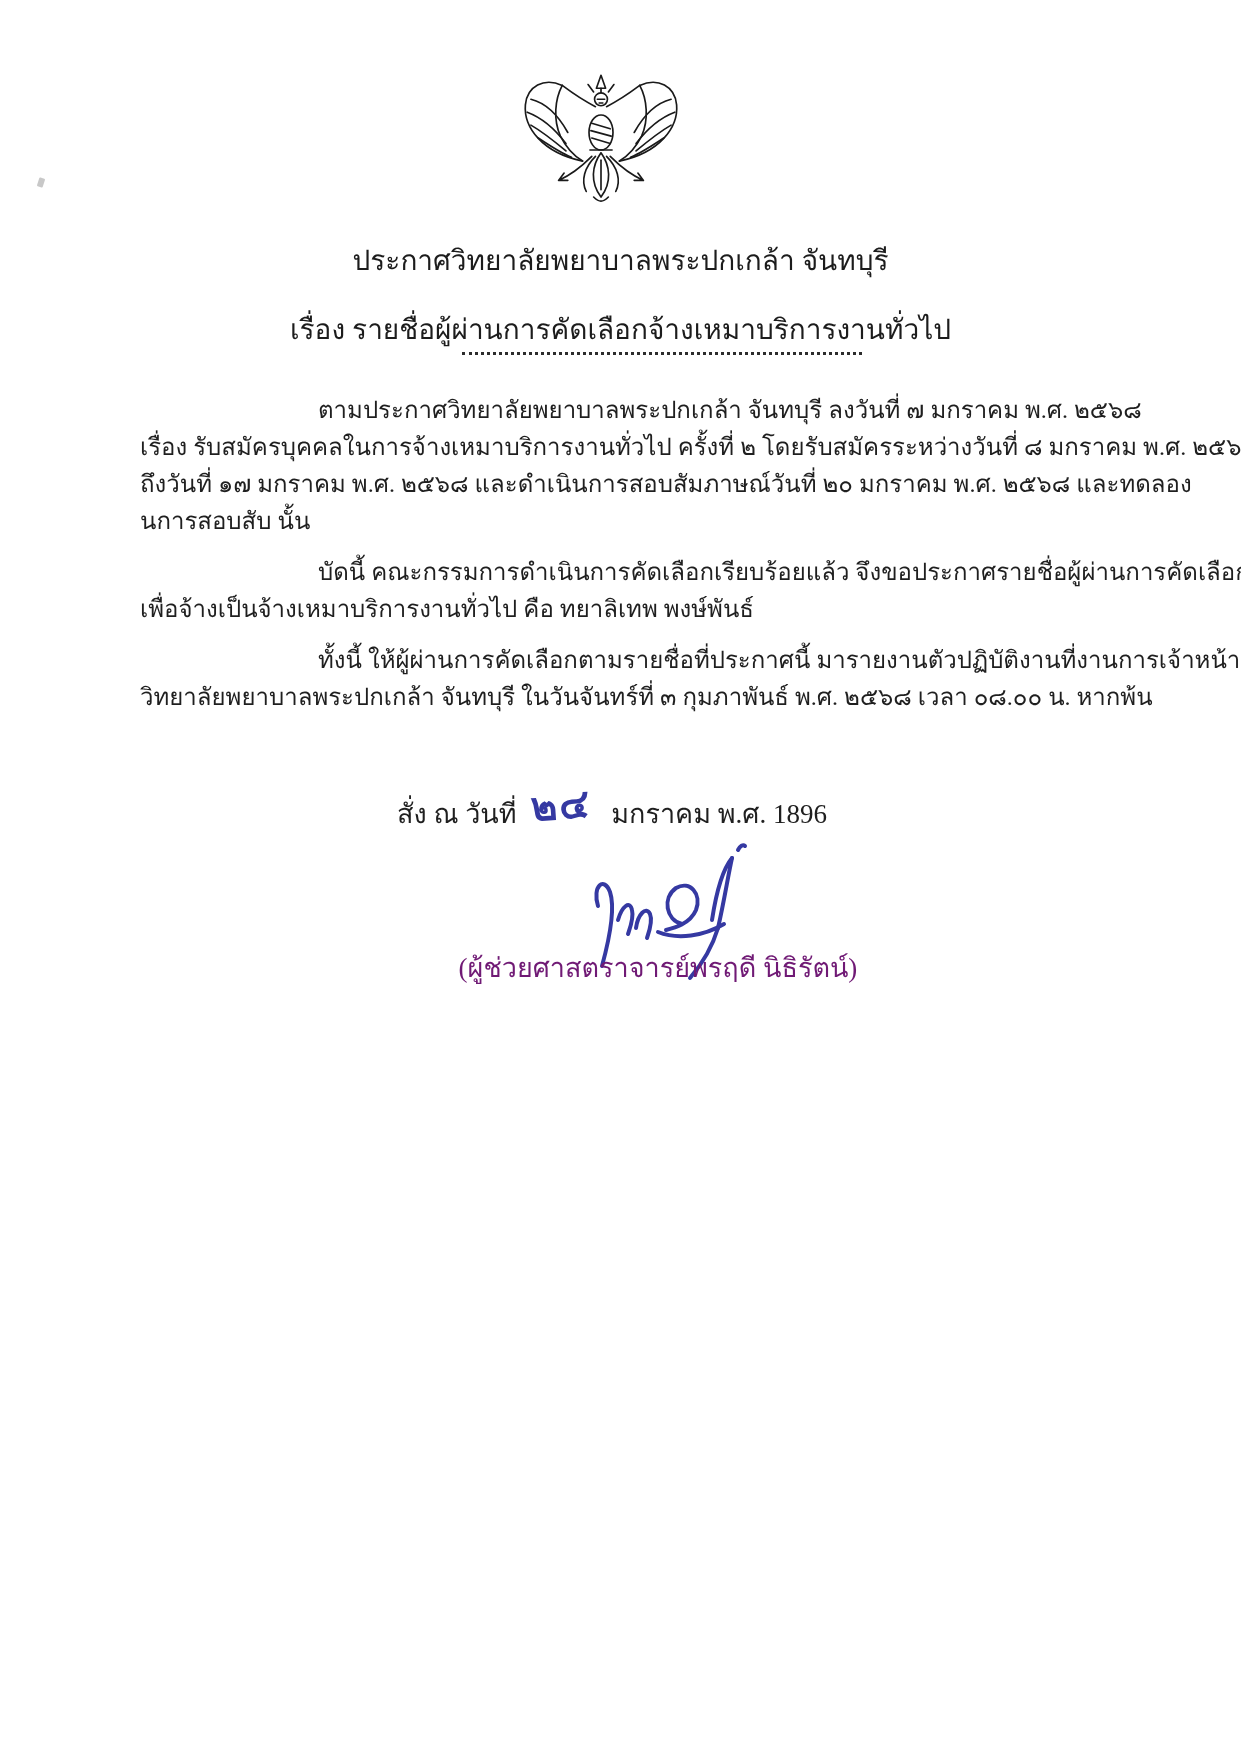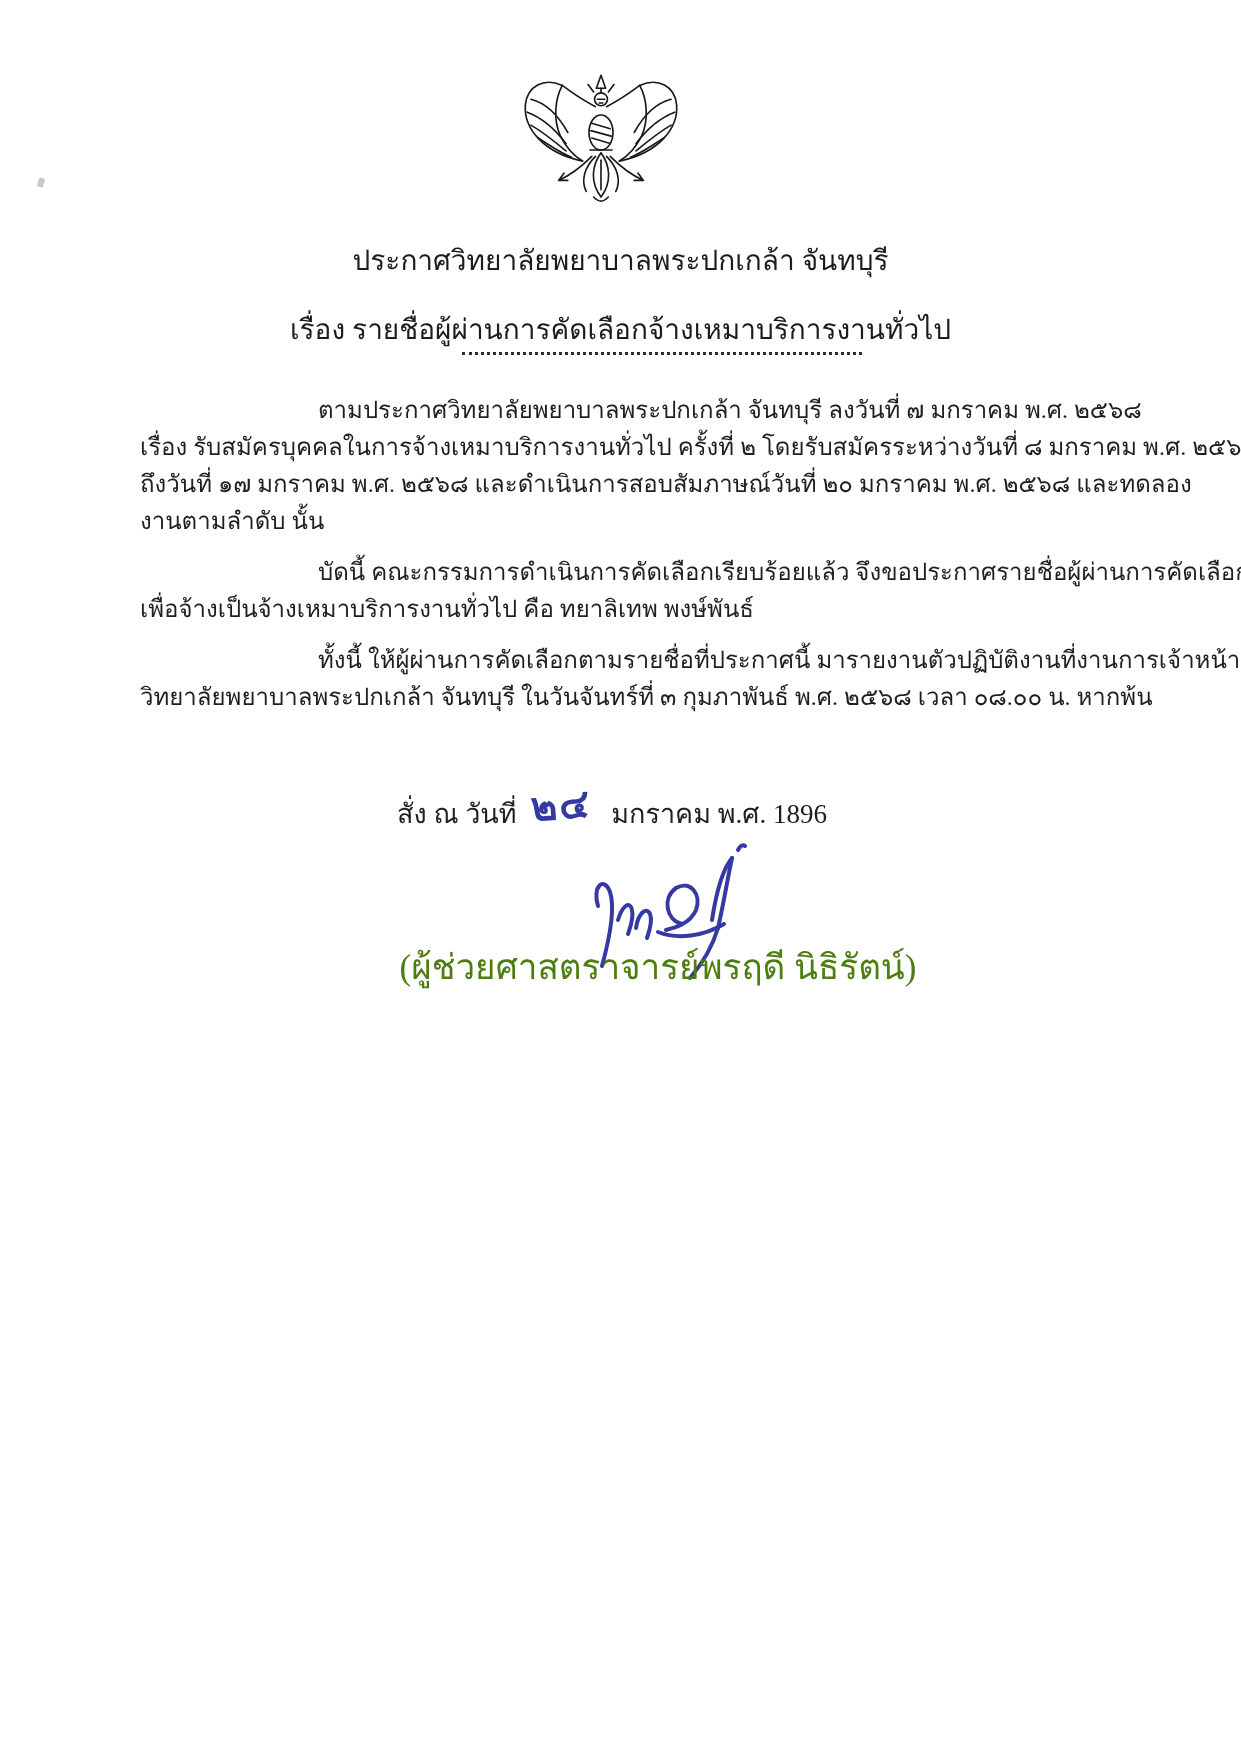--- a/index.html
+++ b/index.html
@@ -47,21 +47,21 @@
     margin:0 20px 0 14px;
     font-size:40px;font-weight:700;line-height:36px;
     transform:rotate(-4deg) translateY(-4px);
     letter-spacing:2px;
   }
   .signature-svg{
     position:absolute;left:562px;top:836px;width:250px;height:150px;
   }
   .signatory-block{
     position:absolute;left:368px;top:948px;width:580px;text-align:center;
-    font-size:35px;color:#4d7c0f;
+    font-size:27px;color:#701a75;
   }
   .signatory-name{height:40px;line-height:40px;white-space:nowrap;}
   .signatory-position{height:40px;line-height:40px;white-space:nowrap;}
 </style>
 </head>
 <body>
 
 <div class="page">
 
   <span class="scan-artifact"></span>
@@ -111,21 +111,21 @@
   <div class="title-line title-1">ประกาศวิทยาลัยพยาบาลพระปกเกล้า จันทบุรี</div>
   <div class="title-line title-2">เรื่อง  รายชื่อผู้ผ่านการคัดเลือกจ้างเหมาบริการงานทั่วไป</div>
 
   <div class="dotted-divider"></div>
 
   <div class="body-block">
     <p class="body-paragraph">
       <span class="body-line first">ตามประกาศวิทยาลัยพยาบาลพระปกเกล้า จันทบุรี ลงวันที่ ๗ มกราคม พ.ศ. ๒๕๖๘</span>
       <span class="body-line">เรื่อง รับสมัครบุคคลในการจ้างเหมาบริการงานทั่วไป ครั้งที่ ๒ โดยรับสมัครระหว่างวันที่ ๘ มกราคม พ.ศ. ๒๕๖๘</span>
       <span class="body-line">ถึงวันที่ ๑๗ มกราคม พ.ศ. ๒๕๖๘ และดำเนินการสอบสัมภาษณ์วันที่ ๒๐ มกราคม พ.ศ. ๒๕๖๘ และทดลอง</span>
-      <span class="body-line">งานตามลำดับ นั้น</span>
+      <span class="body-line">นการสอบสับ นั้น</span>
     </p>
     <p class="body-paragraph">
       <span class="body-line first">บัดนี้ คณะกรรมการดำเนินการคัดเลือกเรียบร้อยแล้ว จึงขอประกาศรายชื่อผู้ผ่านการคัดเลือก</span>
       <span class="body-line">เพื่อจ้างเป็นจ้างเหมาบริการงานทั่วไป คือ ทยาลิเทพ พงษ์พันธ์</span>
     </p>
     <p class="body-paragraph">
       <span class="body-line first">ทั้งนี้ ให้ผู้ผ่านการคัดเลือกตามรายชื่อที่ประกาศนี้ มารายงานตัวปฏิบัติงานที่งานการเจ้าหน้าที่</span>
       <span class="body-line">วิทยาลัยพยาบาลพระปกเกล้า จันทบุรี ในวันจันทร์ที่ ๓ กุมภาพันธ์ พ.ศ. ๒๕๖๘ เวลา ๐๘.๐๐ น. หากพ้น</span>
     </p>
   </div>

